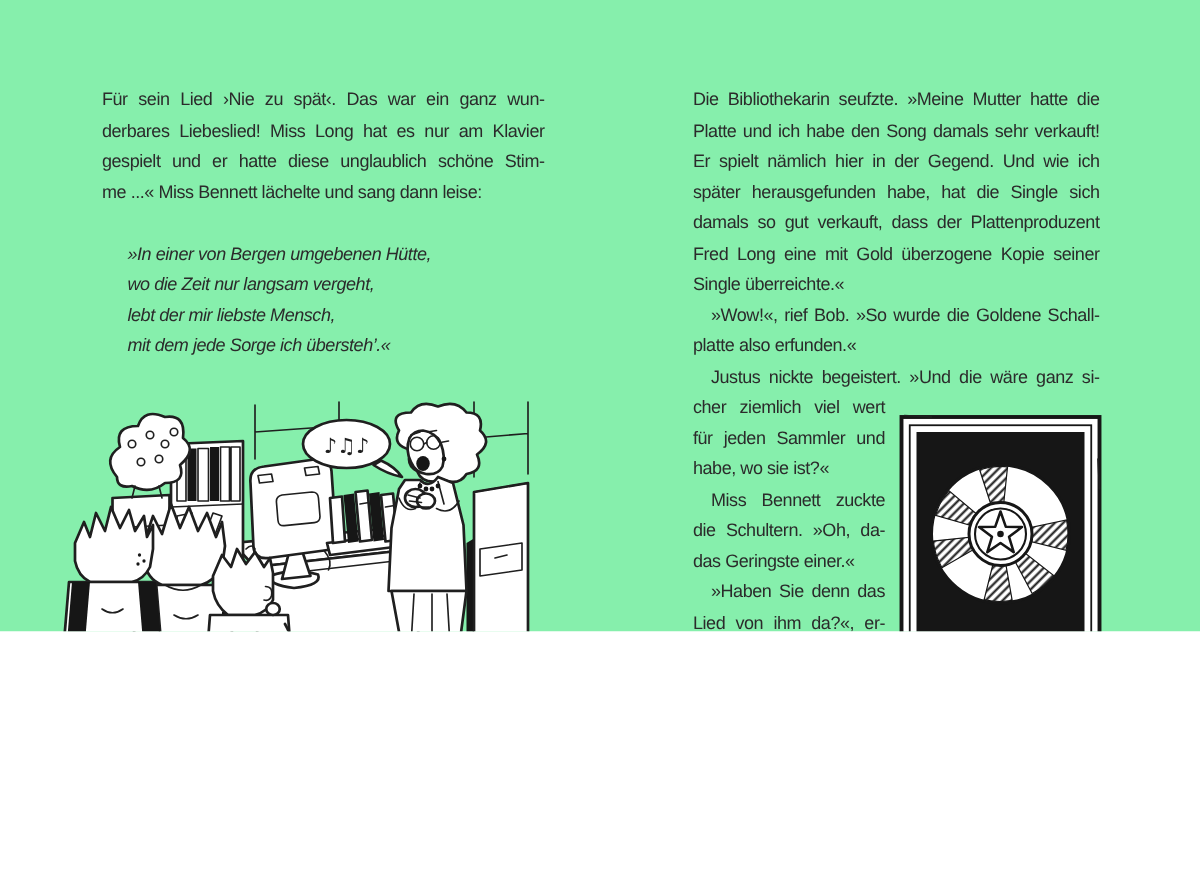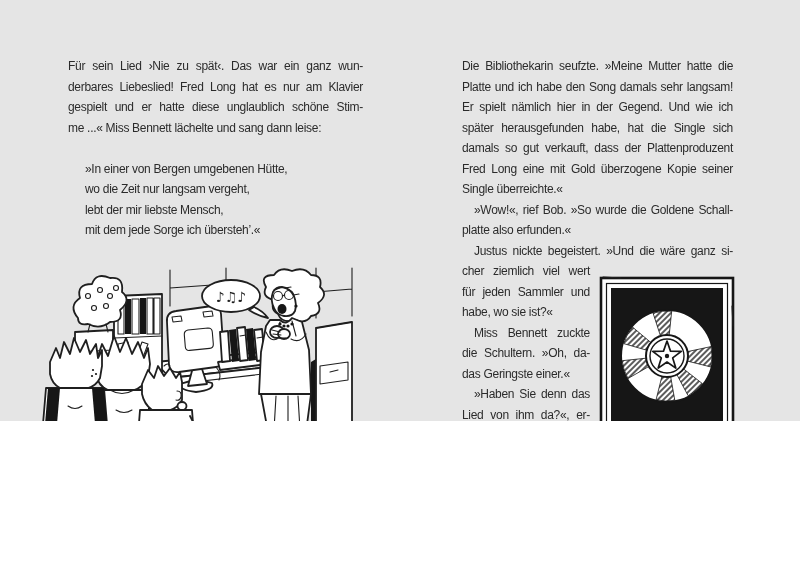--- a/index.html
+++ b/index.html
@@ -1,62 +1,62 @@
 <!DOCTYPE html>
 <html><head>
 <meta charset="utf-8">
 <style>
   html,body{margin:0;padding:0;background:#ffffff;}
-  #page{position:relative;width:800px;height:421px;background:#e5e5e5;overflow:hidden;
+  #page{position:relative;width:800px;height:421px;background:#86efac;overflow:hidden;
         font-family:"Liberation Sans","DejaVu Sans",sans-serif;color:#2b2b2b;}
   
   .col{position:absolute;font-size:12px;line-height:20.5px;letter-spacing:-0.3px;}
   #left-text{left:68px;top:56px;width:295px;}
   #right-text{left:462px;top:56px;width:271px;}
   .l{display:block;}
   .j{text-align:justify;text-align-last:justify;}
   .e{text-align:center;text-align-last:left;}
   .i{text-indent:12px;}
   .n{width:128px;}
   .spacer{height:20.5px;}
-  .poem{padding-left:17px;}
+  .poem{padding-left:17px;font-style:italic;}
   .pagenum{position:absolute;top:530px;font-size:15px;color:#333;letter-spacing:0.3px;}
   #pn-left{left:66px;}
   #pn-right{left:750px;}
   
   #scene-svg{position:absolute;left:30px;top:266px;width:365px;height:240px;}
   #record-svg{position:absolute;left:599px;top:276px;width:136px;height:214px;}
   svg{display:block;}
   .ink{stroke:#1f1f1f;fill:none;stroke-width:1.8;stroke-linejoin:round;stroke-linecap:round;}
   .inkf{stroke:#1f1f1f;fill:#ffffff;stroke-width:1.8;stroke-linejoin:round;stroke-linecap:round;}
   .blk{fill:#161616;stroke:none;}
   .thin{stroke-width:1.1;}
 </style>
 </head>
 <body>
 
 <div id="page">
 
   <div id="left-text" class="col">
     <span class="l j">Für sein Lied ›Nie zu spät‹. Das war ein ganz wun-</span>
-    <span class="l j">derbares Liebeslied! Fred Long hat es nur am Klavier</span>
+    <span class="l j">derbares Liebeslied! Miss Long hat es nur am Klavier</span>
     <span class="l j">gespielt und er hatte diese unglaublich schöne Stim-</span>
     <span class="l e">me ...« Miss Bennett lächelte und sang dann leise:</span>
     <div class="spacer"></div>
     <div class="poem">
       <span class="l e">»In einer von Bergen umgebenen Hütte,</span>
       <span class="l e">wo die Zeit nur langsam vergeht,</span>
       <span class="l e">lebt der mir liebste Mensch,</span>
       <span class="l e">mit dem jede Sorge ich übersteh’.«</span>
     </div>
   </div>
 
   <div id="right-text" class="col">
     <span class="l j">Die Bibliothekarin seufzte. »Meine Mutter hatte die</span>
-    <span class="l j">Platte und ich habe den Song damals sehr langsam!</span>
+    <span class="l j">Platte und ich habe den Song damals sehr verkauft!</span>
     <span class="l j">Er spielt nämlich hier in der Gegend. Und wie ich</span>
     <span class="l j">später herausgefunden habe, hat die Single sich</span>
     <span class="l j">damals so gut verkauft, dass der Plattenproduzent</span>
     <span class="l j">Fred Long eine mit Gold überzogene Kopie seiner</span>
     <span class="l e">Single überreichte.«</span>
     <span class="l j i">»Wow!«, rief Bob. »So wurde die Goldene Schall-</span>
     <span class="l e">platte also erfunden.«</span>
     <span class="l j i">Justus nickte begeistert. »Und die wäre ganz si-</span>
     <span class="l j n">cher ziemlich viel wert</span>
     <span class="l j n">für jeden Sammler und</span>

